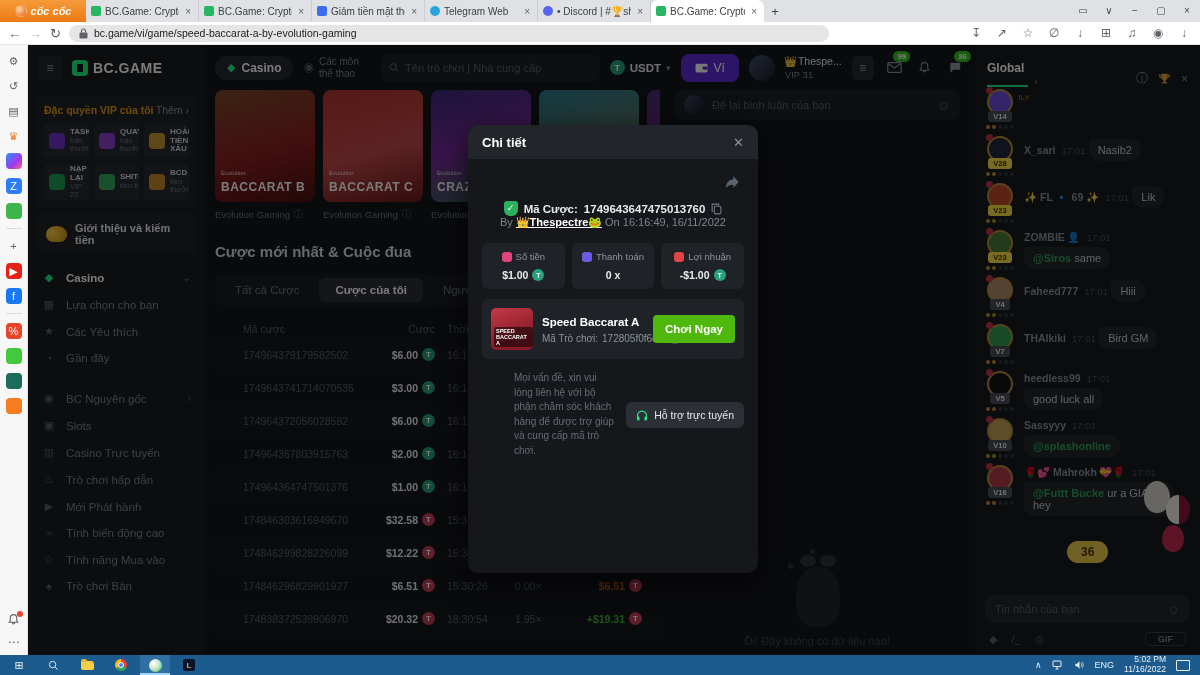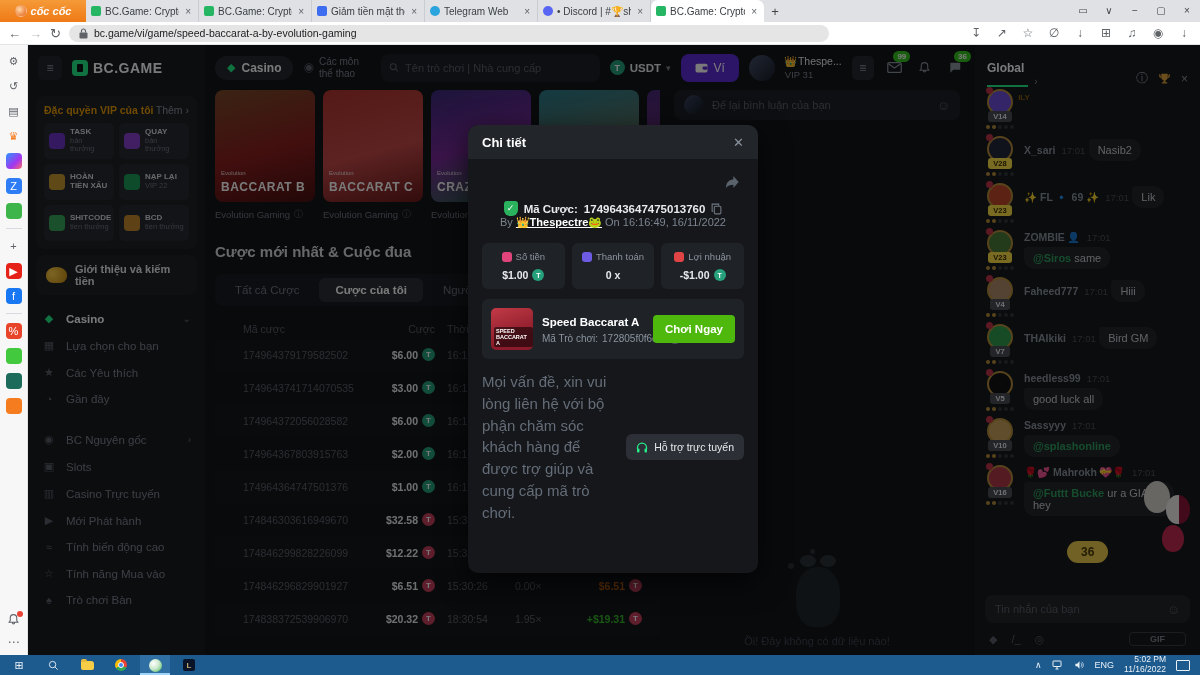--- a/index.html
+++ b/index.html
@@ -43,21 +43,21 @@
   .bc-side { position:absolute; left:0; top:0; width:177px; height:610px; background:#1a1c21; }
   .bc-top { height:45px; display:flex; align-items:center; gap:10px; padding:0 10px; }
   .burger { width:24px; height:24px; background:#24272d; border-radius:5px; color:#8b949e; text-align:center; line-height:24px; }
   .bc-logo { display:flex; align-items:center; gap:5px; color:#fff; font-weight:bold; font-size:14px; letter-spacing:.5px; }
   .shieldic { width:16px; height:16px; background:#24ee89; border-radius:4px; display:inline-block; position:relative; }
   .shieldic:after { content:""; position:absolute; left:5px; top:4px; width:6px; height:8px; background:#101216; border-radius:1px; }
   .vip-panel { margin:6px 8px; background:#202227; border-radius:8px; padding:8px; }
   .vip-head { display:flex; align-items:center; font-size:10.5px; }
   .vip-title { color:#e89b05; font-weight:bold; }
   .vip-more { margin-left:auto; color:#8b949e; }
-  .vip-grid { margin-top:7px; display:grid; grid-template-columns:1fr 1fr; gap:5px; }
+  .vip-grid { margin-top:7px; display:grid; grid-template-columns:1fr 1fr 1fr; gap:5px; }
   .vtile { background:#272a30; border-radius:5px; height:36px; display:flex; align-items:center; gap:5px; padding:0 5px; overflow:hidden; }
   .vtile .vi { width:16px; height:16px; border-radius:4px; flex:none; }
   .vtile .vt { font-size:8px; color:#d7dade; font-weight:bold; line-height:1.1; }
   .vtile .vs { font-size:7.5px; color:#6f7882; font-weight:normal; display:block; }
   .referral { margin:4px 8px; background:#202227; border-radius:8px; padding:8px 10px; display:flex; align-items:center; gap:8px; color:#e8eaed; font-size:11px; font-weight:bold; }
   .coins { width:22px; height:16px; background:radial-gradient(circle at 30% 40%,#ffd24a,#c78a12); border-radius:50% 50% 40% 40%; }
   .bc-menu { margin-top:10px; }
   .mitem { display:flex; align-items:center; gap:10px; padding:7px 14px; color:#7d8590; font-size:11.5px; }
   .mitem .mg { width:14px; text-align:center; font-size:11px; color:#596069; }
   .mitem.on { color:#fff; font-weight:bold; }
@@ -157,21 +157,21 @@
   .unread { position:absolute; left:92px; bottom:28px; background:#eccb4e; color:#4a3a08; font-weight:bold; font-size:12px; border-radius:12px; padding:4px 14px; z-index:5; }
   .balloons { position:absolute; right:8px; bottom:20px; width:50px; height:90px; z-index:4; }
   .b1,.b2,.b3 { position:absolute; border-radius:50% 50% 48% 48%; }
   .b1 { width:26px; height:32px; background:#d8d5cf; left:2px; top:0; }
   .b2 { width:22px; height:27px; background:#c12a50; left:20px; top:44px; }
   .b3 { width:24px; height:29px; background:linear-gradient(90deg,#f0efec 55%,#8a1538 55%); left:24px; top:14px; }
   .chat-input { flex:none; margin:4px 10px 0; height:28px; background:#23262b; border-radius:8px; display:flex; align-items:center; padding:0 10px; gap:6px; }
   .chat-input input { flex:1; background:none; border:none; outline:none; color:#aab3bc; font-size:11px; font-family:inherit; }
   .chat-input input::placeholder { color:#596069; }
   .chat-tools { flex:none; height:32px; display:flex; align-items:center; gap:14px; padding:0 14px; color:#596069; font-size:11px; }
-  .gifbtn { margin-left:auto; border:1px solid #3a3f46; border-radius:4px; padding:1px 20px; font-size:9px; font-weight:bold; color:#7d8590; }
+  .gifbtn { margin-left:auto; border:1px solid #3a3f46; border-radius:4px; padding:1px 12px; font-size:9px; font-weight:bold; color:#7d8590; }
 
   
   .modal { position:absolute; left:440px; top:80px; width:290px; height:448px; background:#15171b; border-radius:10px; z-index:60; overflow:hidden; box-shadow:0 8px 30px #000a; }
   .mo-head { height:34px; background:#22252a; display:flex; align-items:center; padding:0 14px; }
   .mo-title { color:#fff; font-weight:bold; font-size:13px; }
   .mo-close { margin-left:auto; color:#8b949e; font-size:13px; }
   .mo-share { display:flex; justify-content:flex-end; padding:16px 18px 0; color:#5a626b; }
   .mo-idrow { margin-top:12px; display:flex; align-items:center; justify-content:center; gap:6px; color:#e8eaed; font-size:11.5px; font-weight:bold; }
   .shield-ok { width:14px; height:15px; background:#2ab25e; border-radius:3px 3px 6px 6px; position:relative; flex:none; }
   .shield-ok:after { content:"✓"; position:absolute; inset:0; color:#fff; font-size:9px; text-align:center; line-height:15px; }
@@ -185,21 +185,21 @@
   .stat .sv { margin-top:7px; color:#e8eaed; font-size:10.5px; font-weight:bold; display:flex; align-items:center; justify-content:center; gap:4px; }
   .stat .tcoin { width:12px; height:12px; font-size:7px; }
   .mo-game { margin:10px 14px 0; background:#1f2227; border-radius:6px; padding:9px; display:flex; align-items:center; gap:9px; }
   .gthumb { width:42px; height:42px; border-radius:5px; background:linear-gradient(160deg,#c23a46,#8a1b2a 70%); position:relative; flex:none; }
   .gthumb span { position:absolute; bottom:3px; left:3px; font-size:5.5px; font-weight:bold; color:#fff; background:#0008; padding:1px 2px; border-radius:2px; }
   .ginfo { flex:1; min-width:0; }
   .gname { color:#fff; font-size:11.5px; font-weight:bold; }
   .gcode { margin-top:4px; color:#8b949e; font-size:10px; display:flex; align-items:center; gap:4px; white-space:nowrap; }
   .playbtn { background:#4fb80c; color:#fff; font-weight:bold; font-size:11.5px; border-radius:4px; padding:8px 12px; flex:none; }
   .mo-support { margin:12px 14px 0; display:flex; align-items:center; gap:10px; }
-  .sup-text { flex:1; color:#646d78; font-size:15px; line-height:1.45; }
+  .sup-text { flex:1; color:#646d78; font-size:10px; line-height:1.45;margin-left:32px; }
   .sup-btn { background:#2c3036; border-radius:6px; padding:7px 10px; color:#e8eaed; font-size:10.5px; display:flex; align-items:flex-end; gap:6px; flex:none; }
   .hp { color:#24ee89; font-size:11px; }
 
   
   .taskbar { position:absolute; left:0; top:655px; width:1200px; height:20px; background:#1d5a8e; display:flex; align-items:center; padding:0 4px; gap:4px; color:#eaf1f7; }
   .tkic { width:30px; height:20px; display:flex; align-items:center; justify-content:center; font-size:11px; }
   .tkic.on { background:#2f6fa3; box-shadow:inset 0 -2px 0 #9fd4f7; }
   .folder { width:13px; height:9px; background:#f7ce46; border-radius:1px 3px 2px 2px; position:relative; }
   .folder:before { content:""; position:absolute; top:-2px; left:0; width:6px; height:3px; background:#e8b93a; border-radius:2px 2px 0 0; }
   .chrome { width:12px; height:12px; border-radius:50%; background:conic-gradient(#ea4335 0 33%,#34a853 33% 66%,#fbbc05 66% 100%); position:relative; }
@@ -443,20 +443,25 @@
               <span>Slots</span>
               <span class="chev"></span>
             </div>
 
             <div class="mitem">
               <span class="mg">▥</span>
               <span>Casino Trực tuyến</span>
               <span class="chev"></span>
             </div>
 
+            <div class="mitem">
+              <span class="mg">♨</span>
+              <span>Trò chơi hấp dẫn</span>
+              <span class="chev"></span>
+            </div>
 
             <div class="mitem">
               <span class="mg">▶</span>
               <span>Mới Phát hành</span>
               <span class="chev"></span>
             </div>
 
             <div class="mitem">
               <span class="mg">≈</span>
               <span>Tính biến động cao</span>

